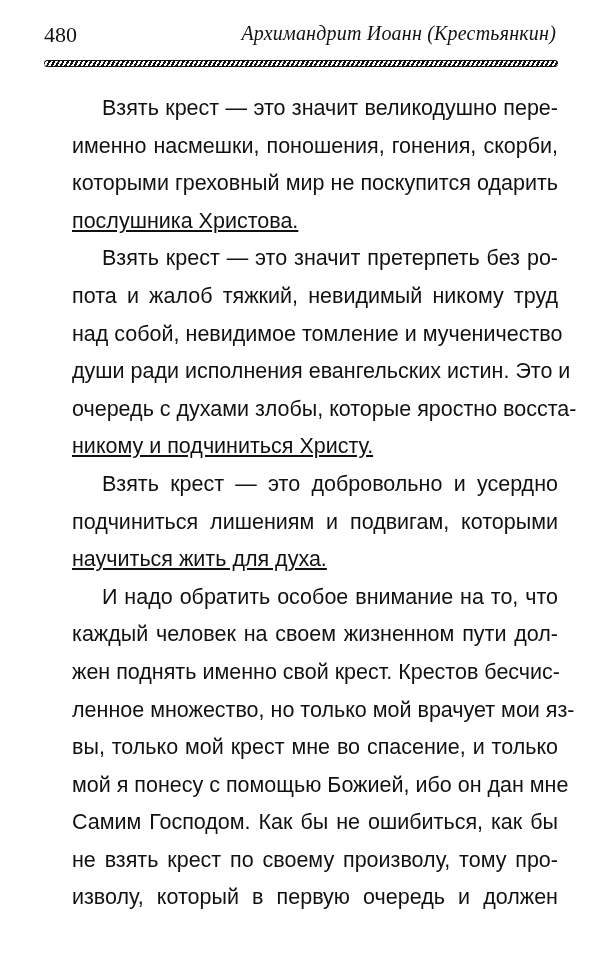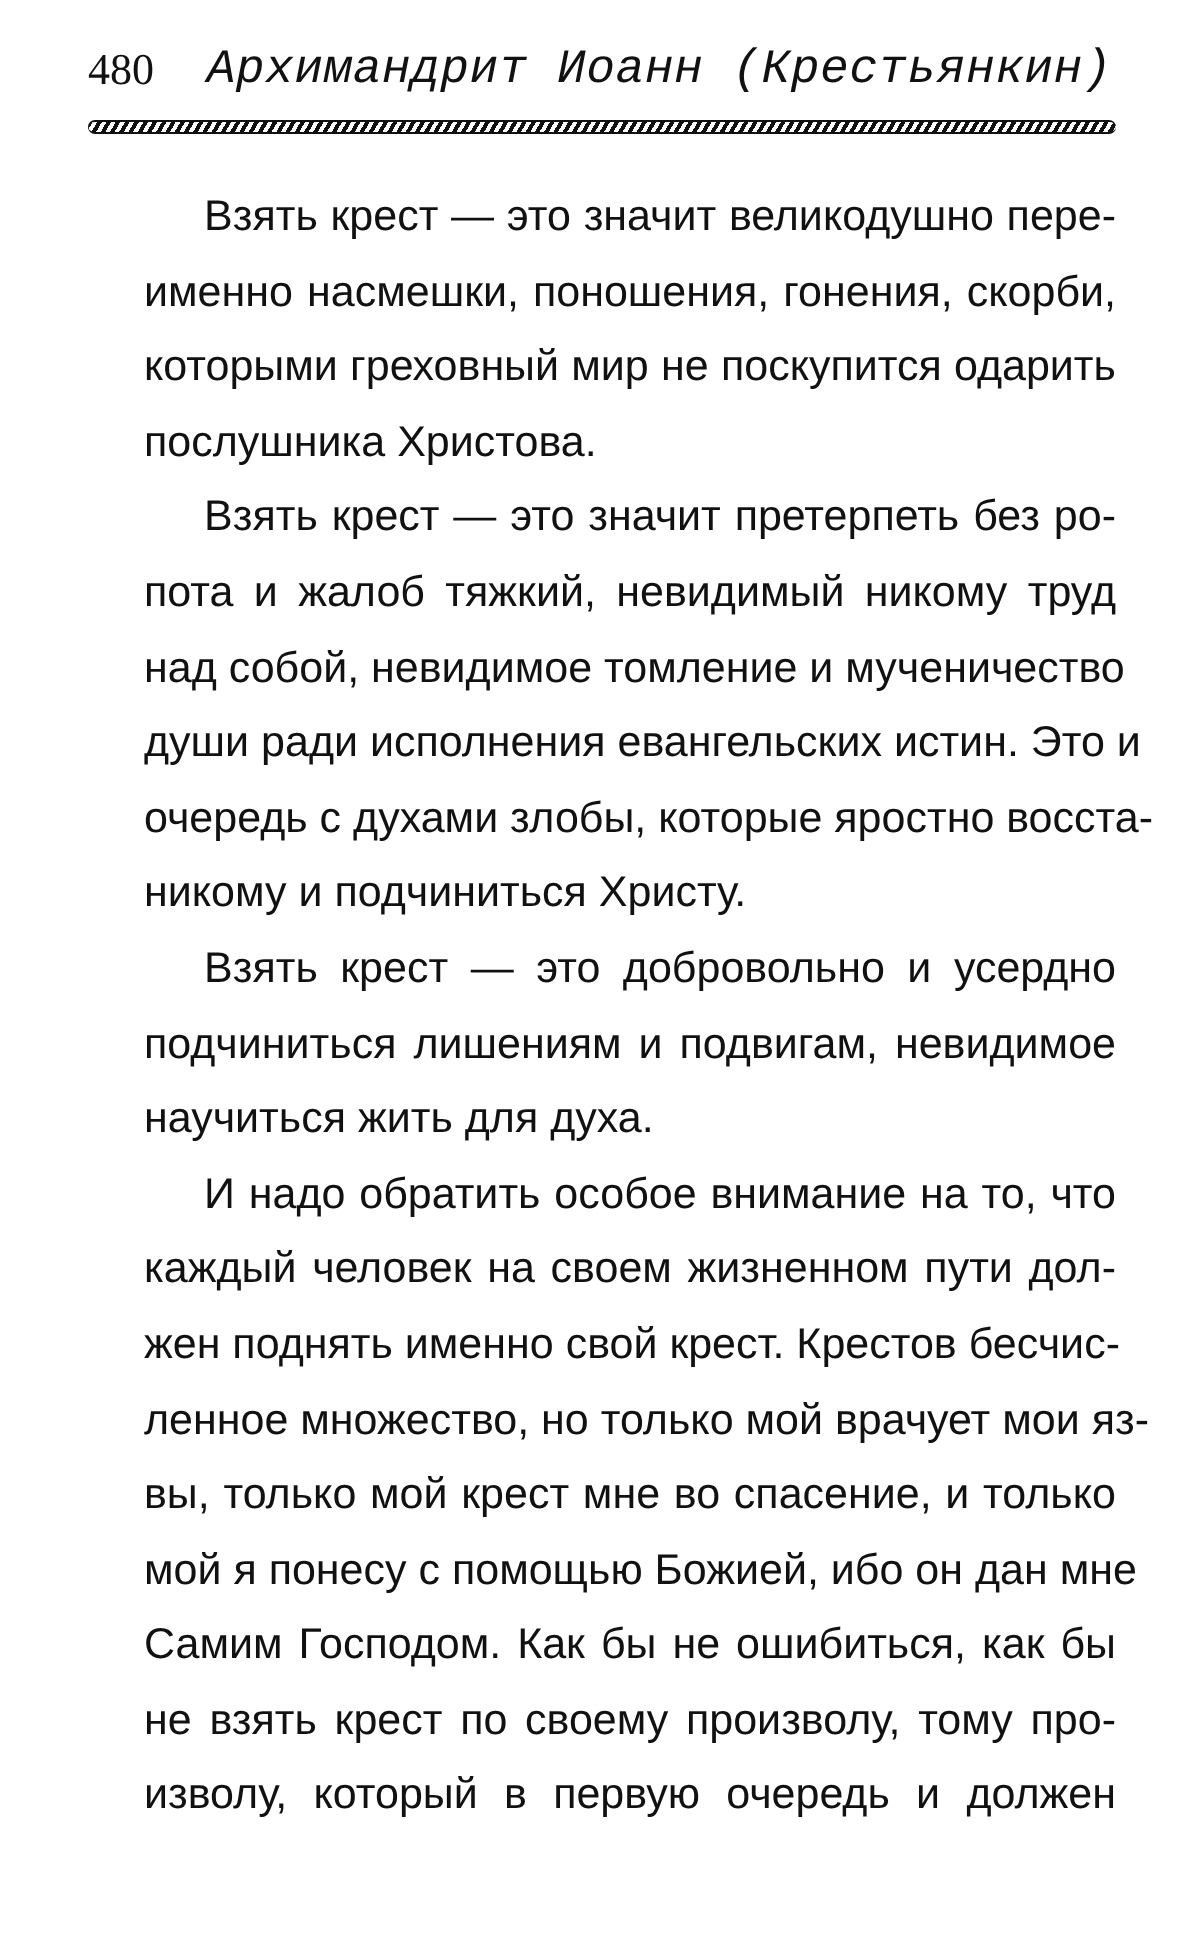--- a/index.html
+++ b/index.html
@@ -1,29 +1,29 @@
 <!DOCTYPE html>
 <html><head>
   <meta charset="utf-8">
   <style>
     html, body { margin: 0; padding: 0; background: #ffffff; }
     body { width: 600px; height: 971px; position: relative; overflow: hidden; color: #111; }
     .page { position: absolute; left: 0; top: 0; width: 600px; height: 971px; }
     .header { position: absolute; left: 44px; top: 22px; width: 512px; height: 26px; }
     .page-num { position: absolute; left: 0; top: 0; font-family: "Liberation Serif", serif; font-size: 22px; }
-    .running-title { position: absolute; right: 0; top: 0; font-family: Liberation Mono, monospace; font-style: italic; font-size: 24px; letter-spacing: 0.2px; }
+    .running-title { position: absolute; right: 0; top: 0; font-family: Liberation Serif, serif; font-style: italic; font-size: 20px; letter-spacing: 0.2px; }
     .rule { position: absolute; left: 44px; top: 60px; width: 514px; height: 7px;
       background:
         repeating-linear-gradient(120deg, #111 0px, #111 2px, #fff 2px, #fff 4px);
       border-top: 1.2px solid #111; border-bottom: 1.2px solid #111; border-radius: 4px; box-sizing: border-box; }
     .body { position: absolute; left: 42px; top: 90px; width: 516px;
       font-family: "Liberation Sans", sans-serif; font-size: 21.5px; line-height: 37.6px; text-align: justify; }
     .para { margin: 0; text-indent: 30px; }
     .line { display: block; text-align: justify; text-align-last: justify; white-space: nowrap; }
-    .line.last { text-align-last: left; }
+    .line.last { text-align-last: left; text-decoration: underline; }
     .line.indent { padding-left: 30px; }
   </style>
 </head>
 <body>
 
 <div class="page">
   <div class="header">
     <span class="page-num">480</span>
     <span class="running-title">Архимандрит Иоанн (Крестьянкин)</span>
   </div>
@@ -39,21 +39,21 @@
     <div class="para">
       <span class="line indent">Взять крест — это значит претерпеть без ро-</span>
       <span class="line">пота и жалоб тяжкий, невидимый никому труд</span>
       <span class="line">над собой, невидимое томление и мученичество</span>
       <span class="line">души ради исполнения евангельских истин. Это и</span>
       <span class="line">очередь с духами злобы, которые яростно восста-</span>
       <span class="line last">никому и подчиниться Христу.</span>
     </div>
     <div class="para">
       <span class="line indent">Взять крест — это добровольно и усердно</span>
-      <span class="line">подчиниться лишениям и подвигам, невидимое</span>
+      <span class="line">подчиниться лишениям и подвигам, которыми</span>
       <span class="line last">научиться жить для духа.</span>
     </div>
     <div class="para">
       <span class="line indent">И надо обратить особое внимание на то, что</span>
       <span class="line">каждый человек на своем жизненном пути дол-</span>
       <span class="line">жен поднять именно свой крест. Крестов бесчис-</span>
       <span class="line">ленное множество, но только мой врачует мои яз-</span>
       <span class="line">вы, только мой крест мне во спасение, и только</span>
       <span class="line">мой я понесу с помощью Божией, ибо он дан мне</span>
       <span class="line">Самим Господом. Как бы не ошибиться, как бы</span>

